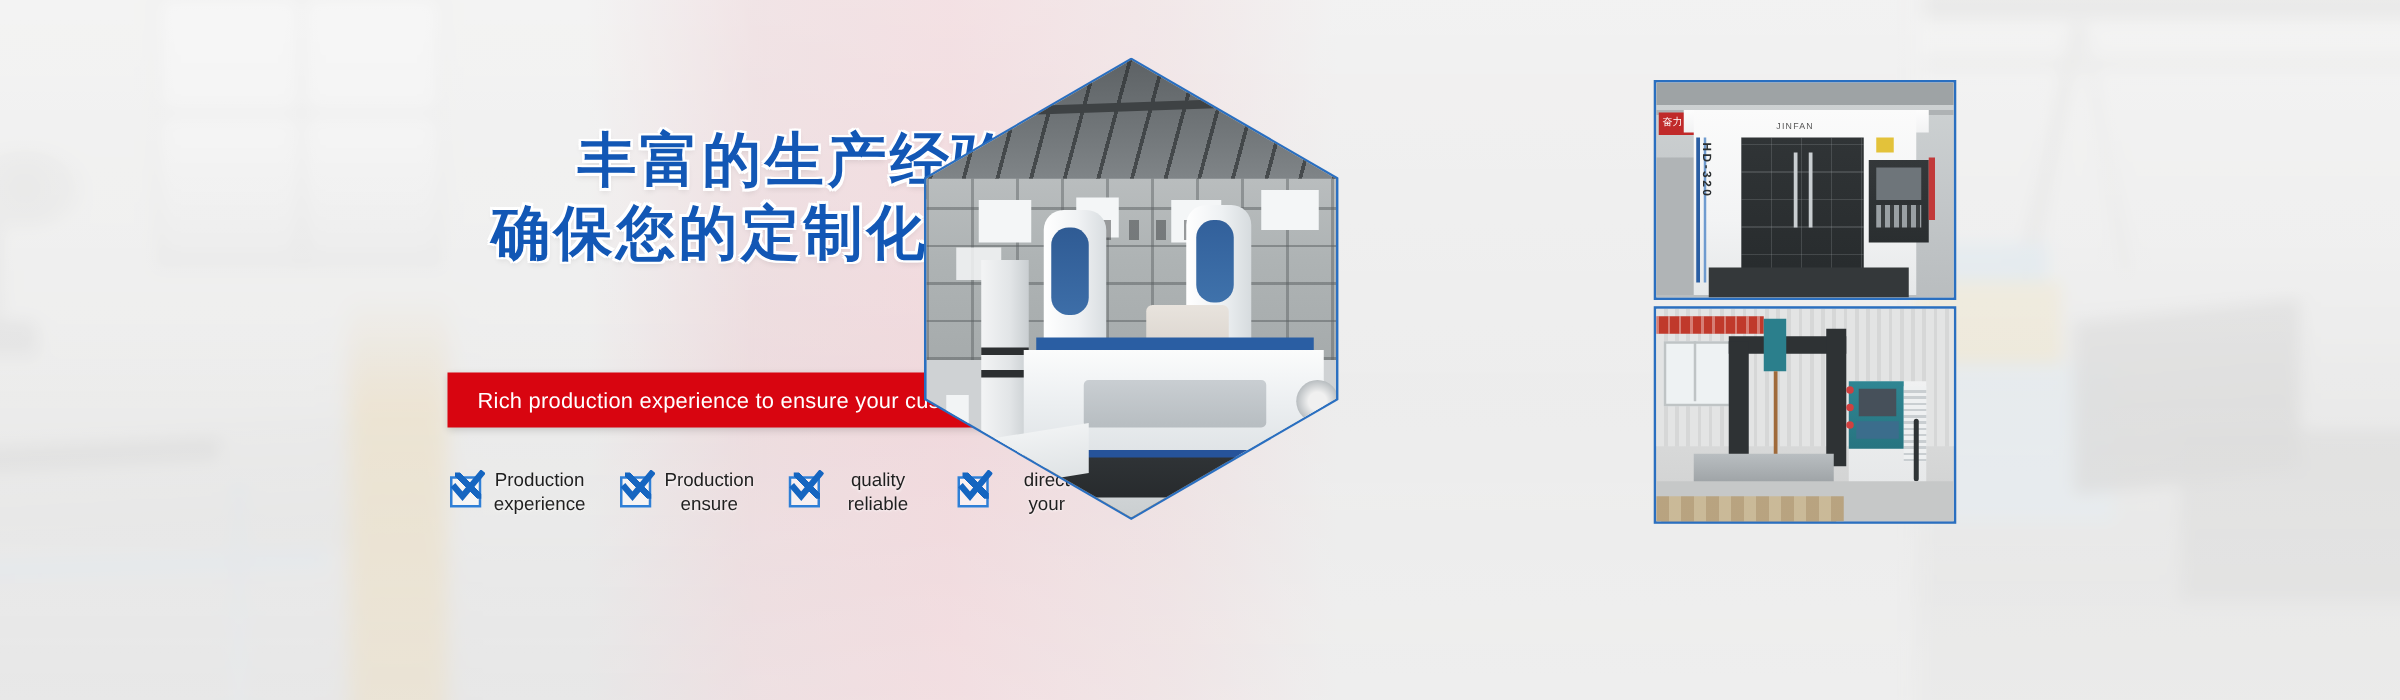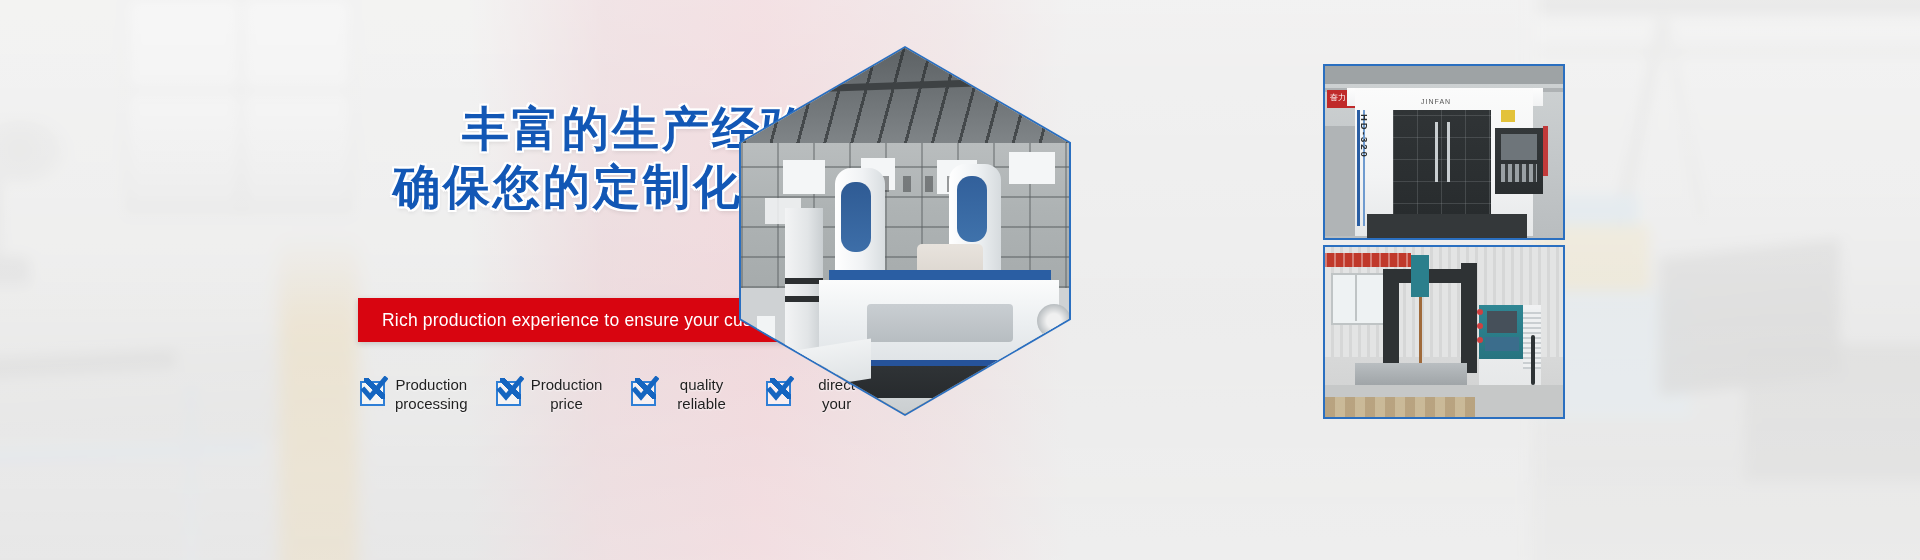--- a/index.html
+++ b/index.html
@@ -267,33 +267,33 @@
   <div class="features">
 
     <div class="feat">
       <div class="cbox">
         <svg class="tick" viewBox="0 0 28 28">
           <path d="M4 14 L10 21 L25 3" fill="none" stroke="#1565c0" stroke-width="5" stroke-linecap="square"></path>
         </svg>
       </div>
       <div class="flabel">
         <div>Production</div>
-        <div>processing</div>
+        <div>experience</div>
       </div>
     </div>
 
     <div class="feat">
       <div class="cbox">
         <svg class="tick" viewBox="0 0 28 28">
           <path d="M4 14 L10 21 L25 3" fill="none" stroke="#1565c0" stroke-width="5" stroke-linecap="square"></path>
         </svg>
       </div>
       <div class="flabel">
         <div>Production</div>
-        <div>price</div>
+        <div>ensure</div>
       </div>
     </div>
 
     <div class="feat">
       <div class="cbox">
         <svg class="tick" viewBox="0 0 28 28">
           <path d="M4 14 L10 21 L25 3" fill="none" stroke="#1565c0" stroke-width="5" stroke-linecap="square"></path>
         </svg>
       </div>
       <div class="flabel">

